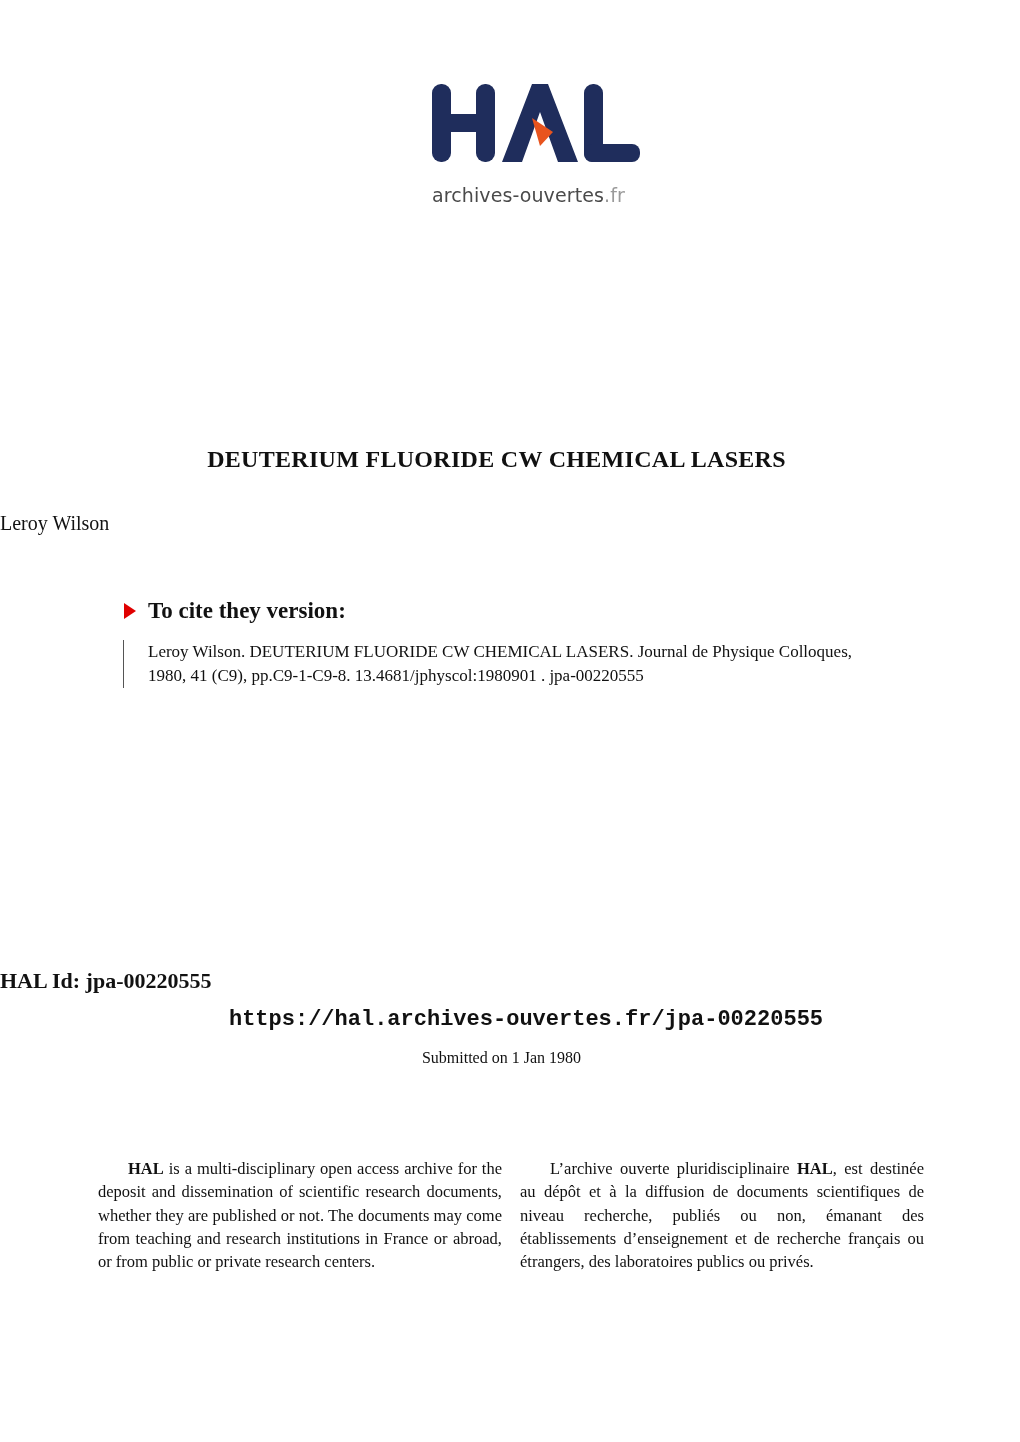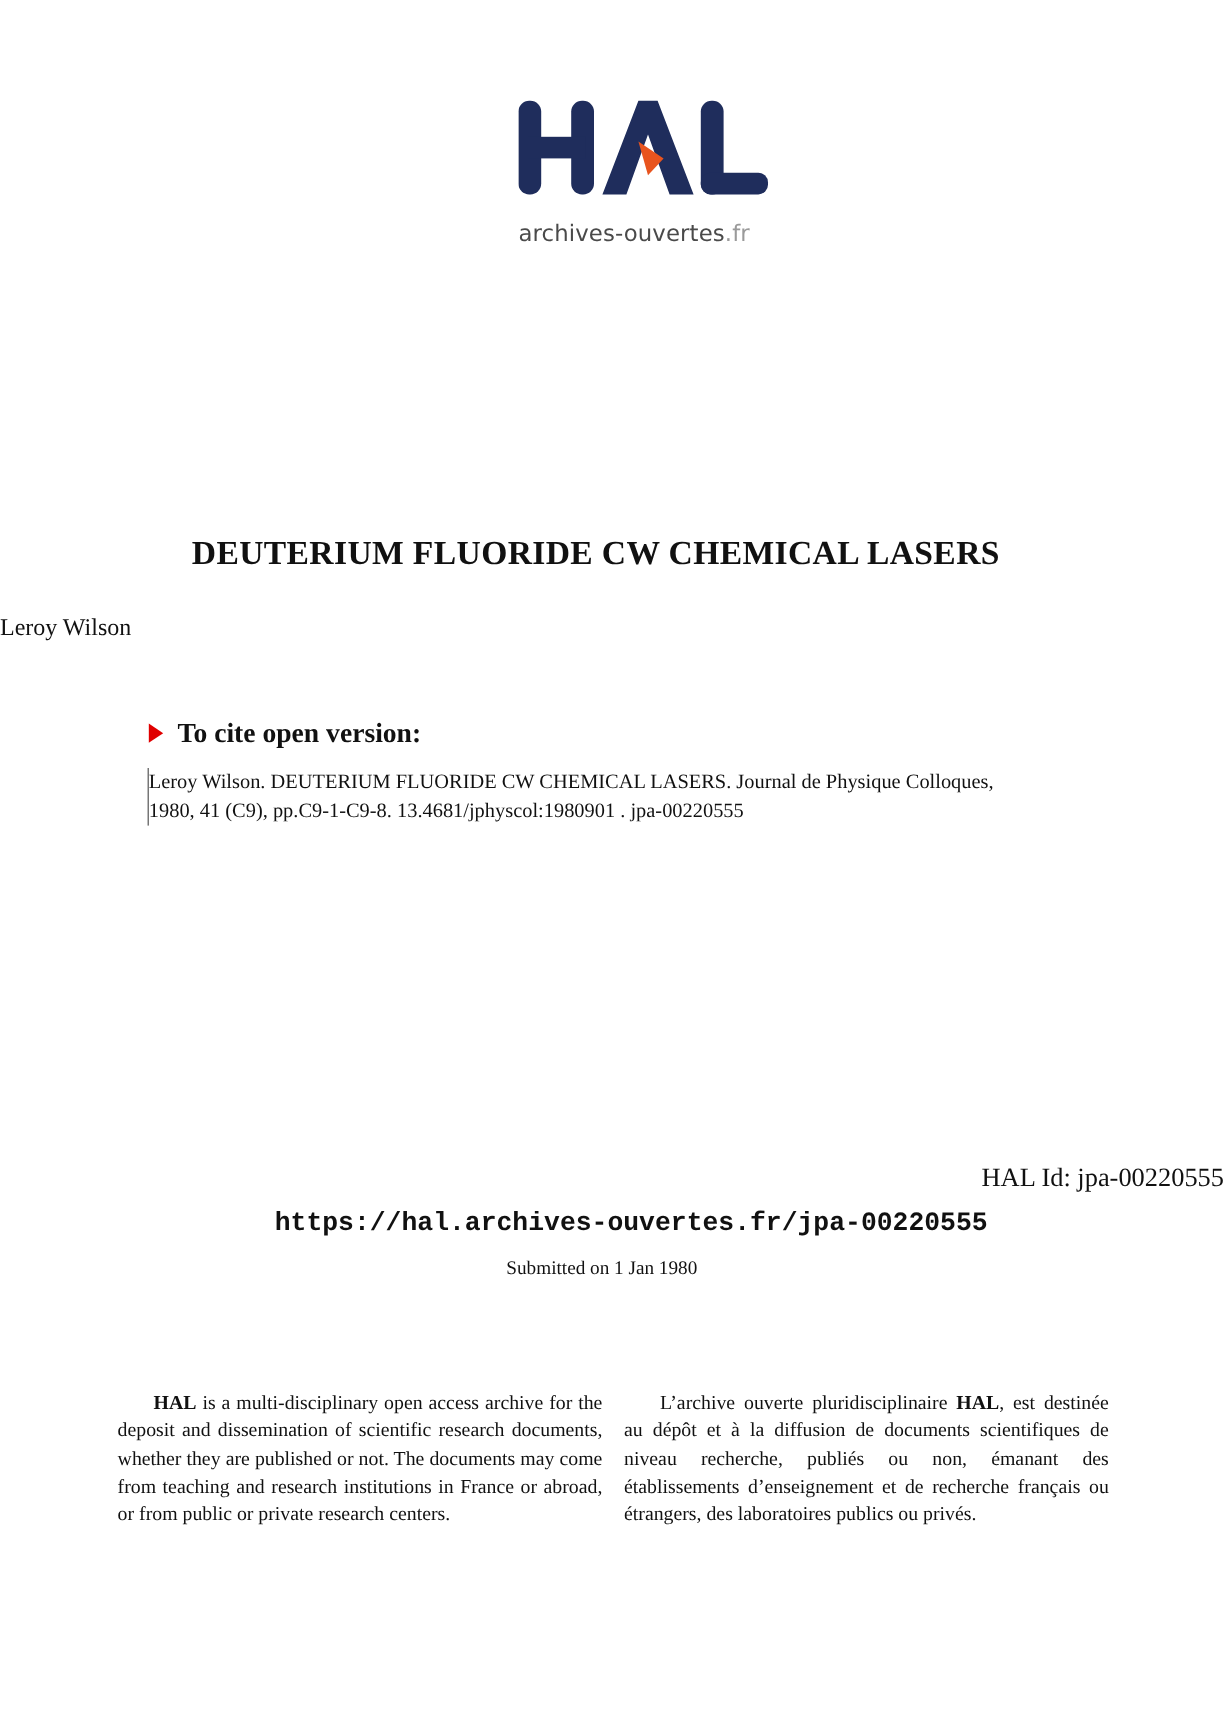--- a/index.html
+++ b/index.html
@@ -14,43 +14,43 @@
   .logo svg { display: block; }
   .logo-sub {
     position: absolute; left: 432px; top: 184px; width: 212px;
     font-family: "DejaVu Sans", "Liberation Sans", sans-serif;
     font-size: 19px; color: #4a4a4a; letter-spacing: 0.1px; white-space: nowrap;
   }
   .logo-sub .fr { color: #9a9a9a; }
   .title {
     position: absolute; left: 0; width: 993px; top: 446px; text-align: center;
     font-family: "Liberation Serif", "DejaVu Serif", serif;
-    font-weight: bold; font-size: 28px; letter-spacing: 0.3px;
+    font-weight: bold; font-size: 24px; letter-spacing: 0.3px;
   }
   .author {
     position: absolute; left: 0; width: 1020px; top: 488px; text-align: left;
     font-family: "Liberation Serif", serif; font-size: 20px; margin-top: 24px;
   }
   .cite-head {
     position: absolute; left: 124px; top: 598px;
     font-family: "Liberation Serif", serif; font-weight: bold; font-size: 23px;
     display: flex; align-items: center;
   }
   .cite-head .tri {
     width: 0; height: 0; border-top: 8px solid transparent; border-bottom: 8px solid transparent;
     border-left: 12px solid #e00000; margin-right: 12px;
   }
   .cite-box {
     position: absolute; left: 123px; top: 640px; width: 850px;
-    border-left: 1.5px solid #555; 
+    border-left: 1.5px solid #555; padding-left: 24px;
     font-family: "Liberation Serif", serif; font-size: 17px; line-height: 24px;
   }
   .hal-id {
-    position: absolute; left: 0; width: 1020px; top: 968px; text-align: right;
-    font-family: "Liberation Serif", serif; font-weight: normal; font-size: 22px;
+    position: absolute; left: 0; width: 1020px; top: 968px; text-align: left;
+    font-family: "Liberation Serif", serif; font-weight: bold; font-size: 22px;
   }
   .hal-url {
     position: absolute; left: 0; width: 1020px; top: 1007px; text-align: center;
     font-family: Liberation Mono, monospace; font-weight: bold; font-size: 22px; margin-left: 16px;
   }
   .submitted {
     position: absolute; left: 0; width: 1003px; top: 1049px; text-align: center;
     font-family: "Liberation Serif", serif; font-size: 16px;
   }
   .col {
@@ -80,21 +80,21 @@
     <rect x="152" y="66" width="56" height="18" rx="8" fill="#1f2d5c"></rect>
   </svg>
 </div>
 <div class="logo-sub"><span>archives-ouvertes</span><span class="fr">.fr</span></div>
 
 <div class="title">DEUTERIUM FLUORIDE CW CHEMICAL LASERS</div>
 <div class="author">Leroy Wilson</div>
 
 <div class="cite-head">
   <span class="tri"></span>
-  <span>To cite open version:</span>
+  <span>To cite they version:</span>
 </div>
 <div class="cite-box">
   <div>Leroy Wilson. DEUTERIUM FLUORIDE CW CHEMICAL LASERS. Journal de Physique Colloques,</div>
   <div>1980, 41 (C9), pp.C9-1-C9-8.  13.4681/jphyscol:1980901 .  jpa-00220555</div>
 </div>
 
 <div class="hal-id">HAL Id: jpa-00220555</div>
 <div class="hal-url">https://hal.archives-ouvertes.fr/jpa-00220555</div>
 <div class="submitted">Submitted on 1 Jan 1980</div>
 

